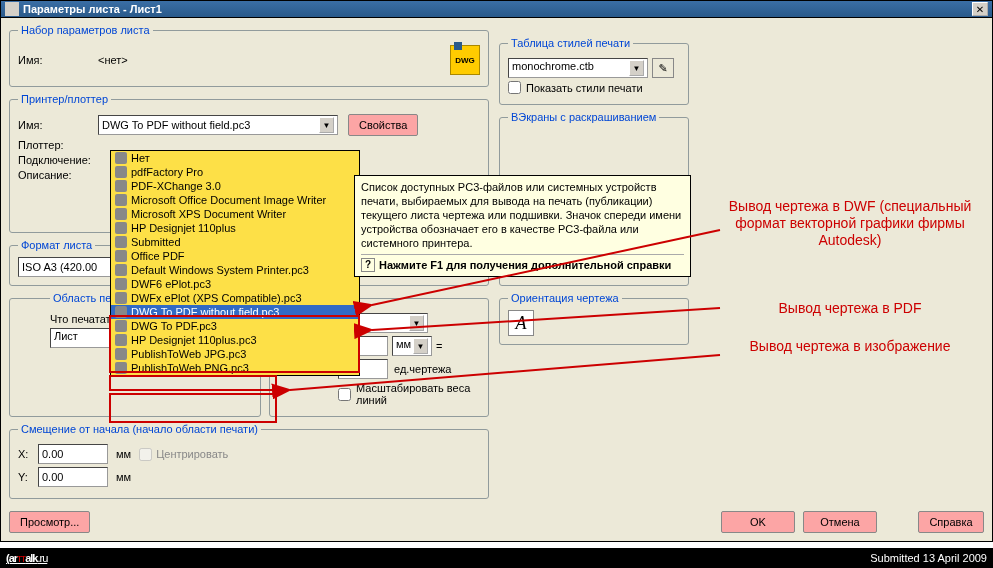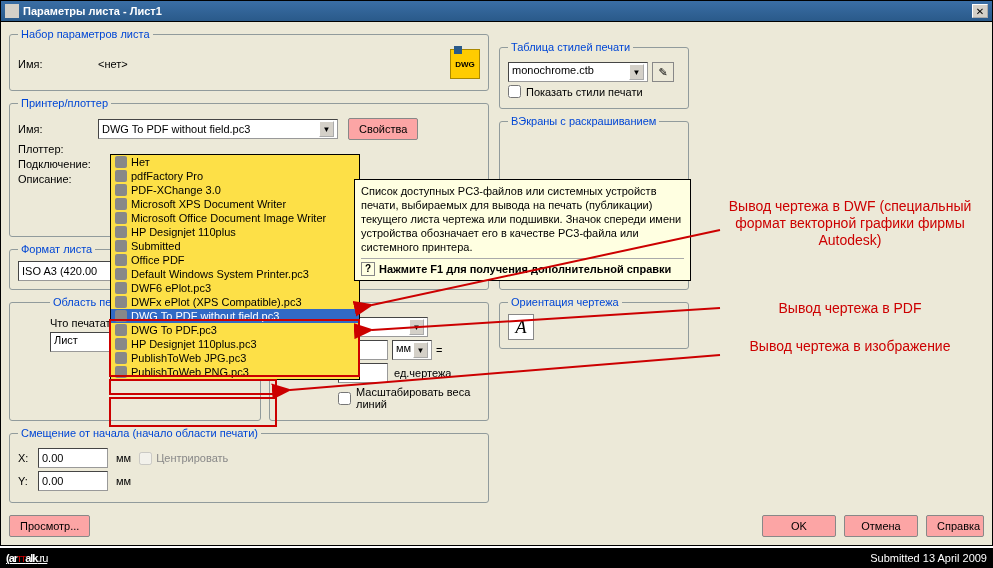--- a/index.html
+++ b/index.html
@@ -1,17 +1,17 @@
 <!DOCTYPE html>
 <html><head>
 <meta charset="utf-8">
 <style>
 * { box-sizing: border-box; margin: 0; padding: 0; font-family: Tahoma, sans-serif; font-size: 11px; }
 body { background: #fff; width: 993px; height: 568px; position: relative; overflow: hidden; }
-.titlebar { background: linear-gradient(#3a6ea5, #2a5a8a); color: #fff; height: 22px; display: flex; align-items: center; padding: 0 4px; border: 1px solid #000; }
+.titlebar { background: linear-gradient(#3a6ea5, #2a5a8a); color: #fff; height: 14px; display: flex; align-items: center; padding: 8px 4px; border: 1px solid #000; }
 .titlebar .icon { width: 14px; height: 14px; background: #d4d0c8; margin-right: 4px; }
 .titlebar .title { flex: 1; font-weight: bold; }
 .close-btn { width: 16px; height: 14px; background: #d4d0c8; border: 1px outset #fff; display: flex; align-items: center; justify-content: center; font-family: Arial; font-size: 10px; cursor: pointer; color: #000; }
 .dialog-body { background: #ece9d8; padding: 6px 8px; height: 524px; position: relative; border: 1px solid #000; border-top: none; }
 .cols { display: flex; gap: 10px; }
 .col-left { width: 480px; }
 .col-right { width: 190px; margin-top: 13px; }
 fieldset { border: 1px solid #919b9c; border-radius: 3px; padding: 6px 8px 8px 8px; margin-bottom: 6px; }
 legend { color: #0046d5; padding: 0 3px; }
 .row { display: flex; align-items: center; margin: 3px 0; }
@@ -201,43 +201,43 @@
         </div>
       </fieldset>
     </div>
   </div>
 
   <div class="bottom-btns">
     <button class="btn">Просмотр...</button>
     <span style="flex:1"></span>
     <button class="btn" style="width:74px; margin-right:8px;">OK</button>
     <button class="btn" style="width:74px; margin-right:8px;">Отмена</button>
-    <button class="btn" style="width:58px;">Справка</button>
+    <button class="btn" style="width:66px;margin-left:33px;">Справка</button>
   </div>
 
   <div class="dropdown-list">
       <div class="item">
         <span class="pic"></span>
         <span>Нет</span>
       </div>
       <div class="item">
         <span class="pic"></span>
         <span>pdfFactory Pro</span>
       </div>
       <div class="item">
         <span class="pic"></span>
         <span>PDF-XChange 3.0</span>
       </div>
       <div class="item">
         <span class="pic"></span>
+        <span>Microsoft Office Document Image Writer</span>
+      </div>
+      <div class="item">
+        <span class="pic"></span>
         <span>Microsoft XPS Document Writer</span>
-      </div>
-      <div class="item">
-        <span class="pic"></span>
-        <span>Microsoft Office Document Image Writer</span>
       </div>
       <div class="item">
         <span class="pic"></span>
         <span>HP Designjet 110plus</span>
       </div>
       <div class="item">
         <span class="pic"></span>
         <span>Submitted</span>
       </div>
       <div class="item">

